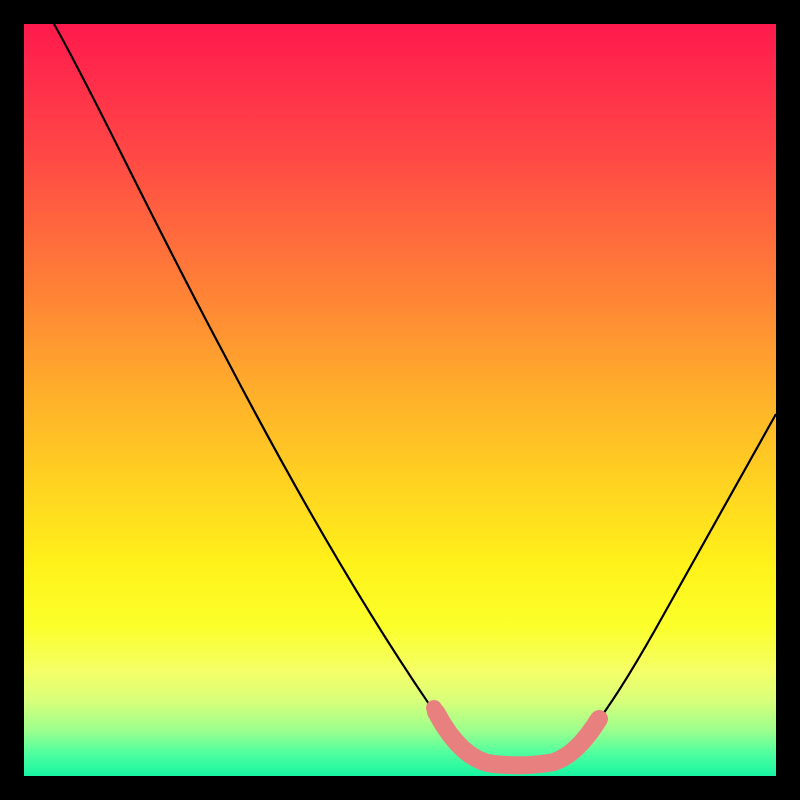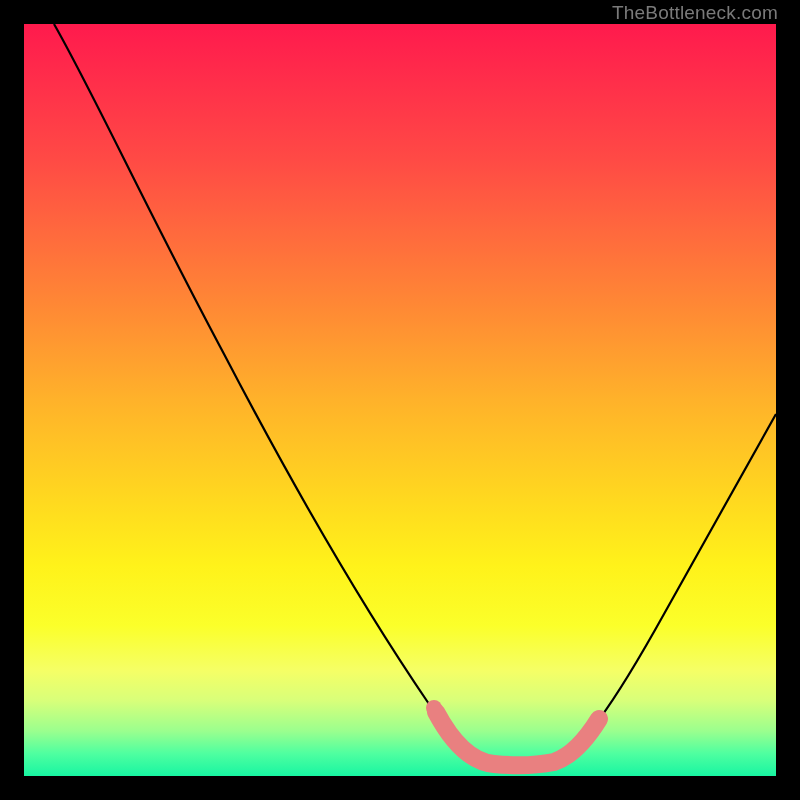--- a/index.html
+++ b/index.html
@@ -60,21 +60,20 @@
     left: 24px;
     width: 752px;
     height: 752px;
     overflow: visible;
   }
 </style>
 </head>
 <body>
 
 <div class="frame">
-  <div class="watermark">TheBottleneck.com</div>
   <div class="plot-area"></div>
 
   <svg class="curve" viewBox="0 0 752 752">
 
     <path d="M 30 0
              C 70 70, 120 180, 200 330
              C 260 445, 330 570, 405 680
              C 430 718, 450 738, 470 740
              C 490 742, 510 742, 530 738
              C 555 730, 590 680, 640 590

